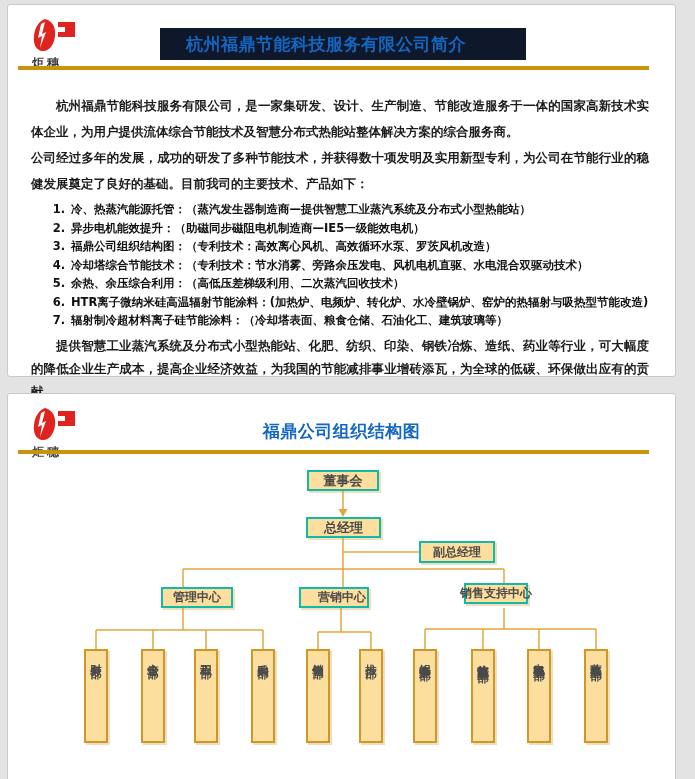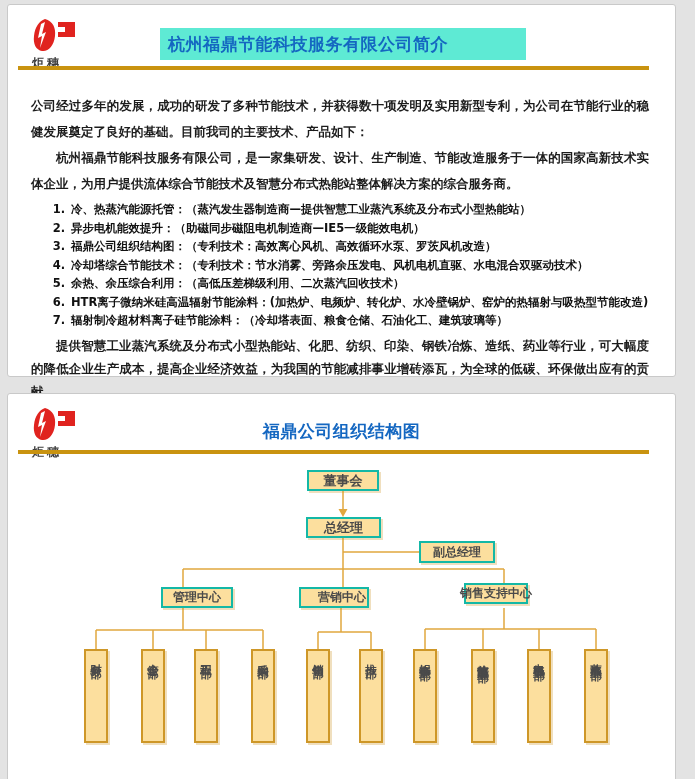--- a/index.html
+++ b/index.html
@@ -21,22 +21,22 @@
   #page2{top:393px;height:400px;}
 
   
   .logo{position:absolute;left:24px;top:13px;width:60px;}
   .logo svg{display:block;}
   .logo-text{font-size:12px;font-weight:bold;color:#3b3b3b;letter-spacing:3px;margin-top:1px;}
 
   
   .title1-block{
     position:absolute;left:152px;top:23px;width:366px;height:32px;
-    background:#5eead4;display:flex;align-items:center;
-    padding-left:8px;box-sizing:border-box;text-align:right;
+    background:#0f172a;display:flex;align-items:center;
+    padding-left:26px;box-sizing:border-box;text-align:right;
   }
   .blue-title{color:#1467c1;font-size:17px;font-weight:bold;letter-spacing:.5px;white-space:nowrap;}
 
   .gold-rule{position:absolute;left:10px;width:631px;height:4px;background:#c99310;}
   #page1 .gold-rule{top:61px;}
   #page2 .gold-rule{top:56px;}
 
   .title2-wrap{position:absolute;top:26px;left:0;width:100%;text-align:center;}
 
   
@@ -86,22 +86,22 @@
     <div class="logo-text">炬穗</div>
   </div>
 
   <div class="title1-block">
     <span class="blue-title">杭州福鼎节能科技服务有限公司简介</span>
   </div>
 
   <div class="gold-rule"></div>
 
   <div class="content">
+    <p class="body indent">杭州福鼎节能科技服务有限公司，是一家集研发、设计、生产制造、节能改造服务于一体的国家高新技术实体企业，为用户提供流体综合节能技术及智慧分布式热能站整体解决方案的综合服务商。</p>
     <p class="body">公司经过多年的发展，成功的研发了多种节能技术，并获得数十项发明及实用新型专利，为公司在节能行业的稳健发展奠定了良好的基础。目前我司的主要技术、产品如下：</p>
-    <p class="body indent">杭州福鼎节能科技服务有限公司，是一家集研发、设计、生产制造、节能改造服务于一体的国家高新技术实体企业，为用户提供流体综合节能技术及智慧分布式热能站整体解决方案的综合服务商。</p>
     <ol class="products">
       <li>冷、热蒸汽能源托管：（蒸汽发生器制造商—提供智慧工业蒸汽系统及分布式小型热能站）</li>
       <li>异步电机能效提升：（助磁同步磁阻电机制造商—IE5一级能效电机）</li>
       <li>福鼎公司组织结构图：（专利技术：高效离心风机、高效循环水泵、罗茨风机改造）</li>
       <li>冷却塔综合节能技术：（专利技术：节水消雾、旁路余压发电、风机电机直驱、水电混合双驱动技术）</li>
       <li>余热、余压综合利用：（高低压差梯级利用、二次蒸汽回收技术）</li>
       <li>HTR离子微纳米硅高温辐射节能涂料：(加热炉、电频炉、转化炉、水冷壁锅炉、窑炉的热辐射与吸热型节能改造)</li>
       <li>辐射制冷超材料离子硅节能涂料：（冷却塔表面、粮食仓储、石油化工、建筑玻璃等）</li>
     </ol>
     <p class="body closing indent">提供智慧工业蒸汽系统及分布式小型热能站、化肥、纺织、印染、钢铁冶炼、造纸、药业等行业，可大幅度的降低企业生产成本，提高企业经济效益，为我国的节能减排事业增砖添瓦，为全球的低碳、环保做出应有的贡献。</p>

